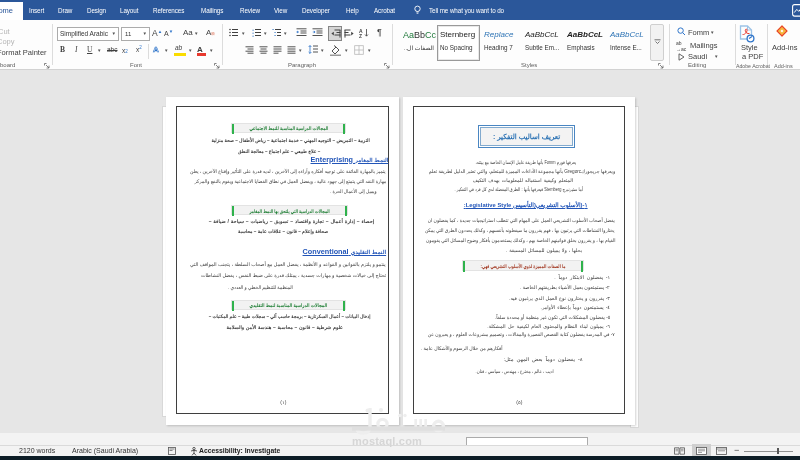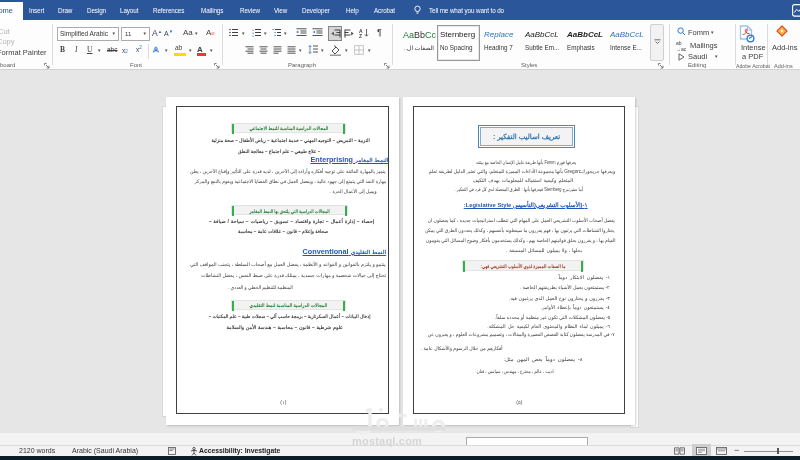--- a/index.html
+++ b/index.html
@@ -210,21 +210,21 @@
   <div class="glabel" style="left:688px;top:62px;">Editing</div>
   <div class="vsep" style="left:735px;"></div>
 
   <svg class="abs" style="left:738px;top:25px;" width="17" height="18" viewBox="0 0 17 18">
       <path d="M2.5 1 h7 l4 4 v9 h-11 z" fill="none" stroke="#9dc3e6" stroke-width="1.3"></path>
       <path d="M9.5 1 v4 h4" fill="none" stroke="#9dc3e6" stroke-width="1"></path>
       <path d="M4.5 9.5 c2.5 0.8 6-4.5 4-5.3 c-1.8-0.7-2.2 4.6 3 4.4" fill="none" stroke="#e8392e" stroke-width="1"></path>
       <circle cx="12.5" cy="13.5" r="3.4" fill="#fdfdfd" stroke="#2e74c9" stroke-width="1.3"></circle>
       <path d="M11 13.5 l3-2" stroke="#2e74c9" stroke-width="1.1"></path>
     </svg>
-  <div class="ic" style="left:741px;top:43px;">Intense</div>
+  <div class="ic" style="left:741px;top:43px;">Style</div>
   <div class="ic" style="left:742px;top:52px;">a PDF</div>
   <div class="glabel" style="left:736px;top:62.5px;font-size:5.2px;">Adobe Acrobat</div>
   <div class="vsep" style="left:767px;"></div>
 
   <div class="abs" style="left:778px;top:26.5px;width:8px;height:8px;background:#f6b73c;border:1.6px solid #e8392e;transform:rotate(45deg);"></div>
   <div class="abs" style="left:781px;top:29.5px;width:2px;height:2px;background:#fff;transform:rotate(45deg);"></div>
   <div class="ic" style="left:772px;top:43px;">Add-ins</div>
   <div class="glabel" style="left:774px;top:62.5px;font-size:5.5px;">Add-ins</div>
 
   <div class="page" style="left:162px;top:106px;width:8px;height:311px;box-shadow:none;border:0.5px solid #d8d8d8;"></div>

